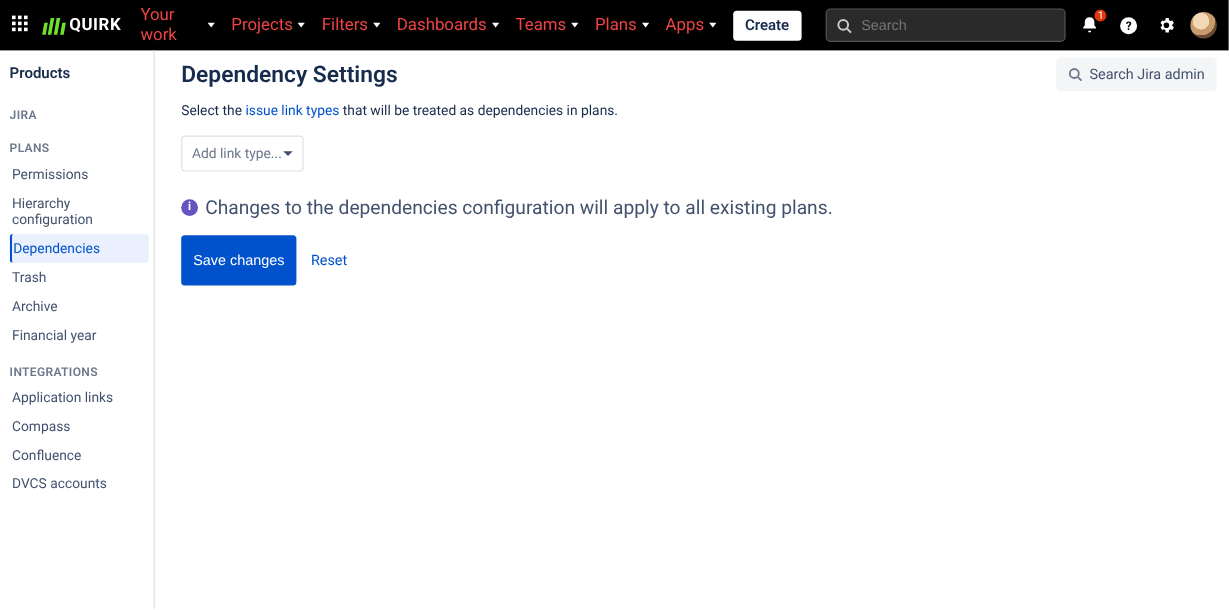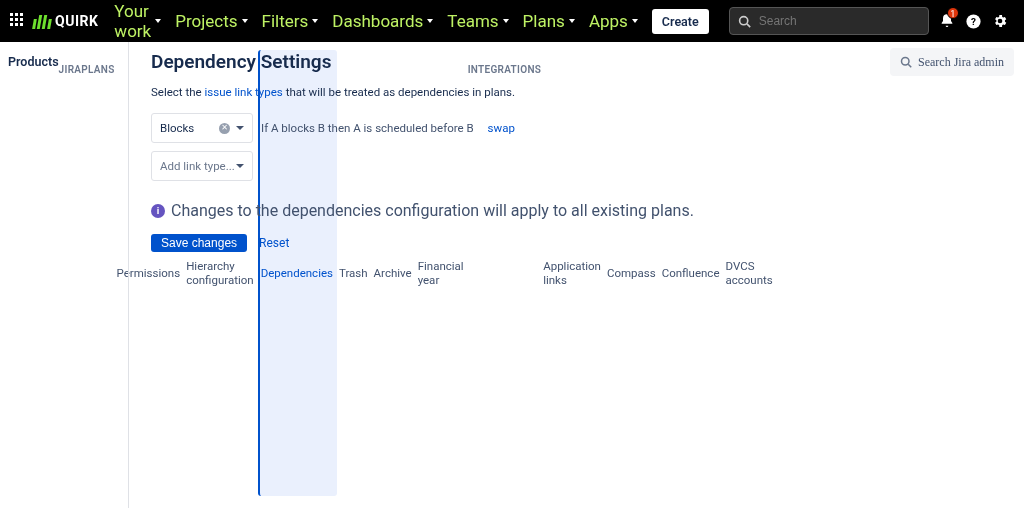--- a/index.html
+++ b/index.html
@@ -24,34 +24,34 @@
   .appswitch{width:16px;height:16px;display:grid;grid-template-columns:repeat(3,3px);grid-template-rows:repeat(3,3px);gap:2px;}
   .appswitch span{background:#fff;width:3px;height:3px;}
   .brand{display:flex;align-items:center;gap:4px;font-weight:700;letter-spacing:0.5px;font-size:14px;}
   .brand-mark{display:flex;gap:2px;align-items:flex-end;height:16px;}
   .brand-mark i{display:block;width:3px;background:var(--brand-accent);transform:skewX(-10deg);}
   .brand-mark i:nth-child(1){height:10px;}
   .brand-mark i:nth-child(2){height:14px;}
   .brand-mark i:nth-child(3){height:14px;}
   .brand-mark i:nth-child(4){height:10px;}
   .navitems{display:flex;align-items:center;gap:14px;margin-left:6px;}
-  .navitem{display:flex;align-items:center;gap:4px;font-size:17px;color:#bef264;cursor:pointer;}
+  .navitem{display:flex;align-items:center;gap:4px;font-size:14px;color:#ef4444;cursor:pointer;}
   .chev-down{width:0;height:0;border-left:3.5px solid transparent;border-right:3.5px solid transparent;border-top:4px solid #fff;}
   .create-btn{background:#fff;color:#172b4d;font-weight:600;padding:5px 10px;border-radius:3px;font-size:12.5px;cursor:pointer;}
   .spacer{flex:1;}
   .search-wrap{display:flex;align-items:center;background:#2a2a2a;border:1px solid #555;border-radius:4px;height:28px;padding:0 8px;gap:6px;min-width:200px;}
   .search-wrap input{background:transparent;border:none;outline:none;color:#ccc;font-size:12px;width:160px;}
   .icon{display:inline-flex;align-items:center;justify-content:center;}
   .topicon{width:22px;height:22px;display:flex;align-items:center;justify-content:center;color:#fff;position:relative;cursor:pointer;}
   .badge{position:absolute;top:-3px;right:-4px;background:var(--notif-red);color:#fff;border-radius:8px;font-size:9px;min-width:12px;height:12px;line-height:12px;text-align:center;padding:0 2px;border:1px solid #000;}
   .avatar{width:22px;height:22px;border-radius:50%;background:radial-gradient(circle at 40% 35%, #f3d8b5 0%, #f3d8b5 35%, #c79b6b 36%, #c79b6b 60%, #6a4d32 61%, #6a4d32 100%);}
 
   
   .body{display:flex;height:calc(508px - 42px);}
-  .sidebar{width:128px;padding:8px 4px 12px 8px;display:flex;flex-direction:row;gap:0;}
+  .sidebar{width:128px;padding:8px 4px 12px 8px;display:flex;flex-direction:column;gap:0;}
   .vdiv{width:1px;background:var(--border-gray);height:100%;}
   .side-title{font-size:12.5px;font-weight:600;color:var(--text-default);padding:4px 0 8px;}
   .side-item{display:flex;align-items:center;justify-content:space-between;font-size:11.5px;color:#42526e;padding:5px 4px 5px 0;cursor:pointer;border-left:2px solid transparent;border-radius:3px;}
   .side-item.selected{background:var(--bg-selected);color:var(--link-blue);border-left:2px solid var(--link-blue);padding-left:1px;align-items:center;}
   .side-head{font-size:10px;letter-spacing:0.3px;color:var(--text-subtle);font-weight:600;margin-top:14px;margin-bottom:3px;}
 
   
   .main{flex:1;padding:8px 12px 12px 22px;position:relative;}
   .page-title{font-size:19px;font-weight:600;color:var(--text-default);margin:0 0 12px;}
   .desc{font-size:11.5px;color:var(--text-default);margin-bottom:14px;}
@@ -60,24 +60,24 @@
   .select{width:102px;height:30px;border:1px solid var(--border-gray);border-radius:3px;display:flex;align-items:center;justify-content:space-between;padding:0 8px;font-size:11.5px;color:#172b4d;cursor:pointer;}
   .select .right{display:flex;align-items:center;gap:6px;}
   .clear-x{width:11px;height:11px;border-radius:50%;background:#97a0af;display:flex;align-items:center;justify-content:center;color:#fff;font-size:8px;line-height:1;}
   .select .chev{width:0;height:0;border-left:4px solid transparent;border-right:4px solid transparent;border-top:4.5px solid #42526e;}
   .hint{font-size:11.5px;color:#42526e;}
   .swap{font-size:11.5px;color:var(--link-blue);cursor:pointer;margin-left:6px;}
   .info-row{display:flex;align-items:center;gap:6px;margin:20px 0 14px;}
   .info-icon{width:14px;height:14px;border-radius:50%;background:var(--info-purple);color:#fff;font-size:9.5px;font-weight:700;display:flex;align-items:center;justify-content:center;}
   .info-text{font-size:16px;color:#42526e;}
   .action-row{display:flex;align-items:center;gap:12px;}
-  .btn-primary{background:var(--btn-primary);color:#fff;border:none;border-radius:3px;padding:2px 10px;font-size:12px;cursor:pointer;}
+  .btn-primary{background:var(--btn-primary);color:#fff;border:none;border-radius:3px;padding:14px 10px;font-size:12px;cursor:pointer;}
   .btn-link{color:var(--link-blue);font-size:12px;cursor:pointer;}
   .admin-search{position:absolute;top:6px;right:10px;display:flex;align-items:center;gap:6px;background:var(--admin-search-bg);border-radius:4px;height:28px;padding:0 10px;cursor:pointer;}
-  .admin-search span{font-size:12px;color:#42526e;font-family:Liberation Serif, serif;}
+  .admin-search span{font-size:12px;color:#42526e;}
   svg{display:block;}
 </style>
 </head>
 <body>
 
 <div class="topnav">
   <div class="appswitch">
     <span></span>
       <span></span>
       <span></span>
@@ -211,31 +211,20 @@
       </span>
       <span>Search Jira admin</span>
     </div>
 
     <h1 class="page-title">Dependency Settings</h1>
 
     <div class="desc">
       <span>Select the </span><a href="#">issue link types</a><span> that will be treated as dependencies in plans.</span>
     </div>
 
-    <div class="linktype-row">
-      <div class="select">
-        <span>Blocks</span>
-        <span class="right">
-          <span class="clear-x">✕</span>
-          <span class="chev"></span>
-        </span>
-      </div>
-      <span class="hint">If A blocks B then A is scheduled before B</span>
-      <span class="swap">swap</span>
-    </div>
 
     <div class="linktype-row">
       <div class="select" style="color:#6b778c;">
         <span>Add link type...</span>
         <span class="right">
             <span class="chev"></span>
           </span>
       </div>
     </div>
 

